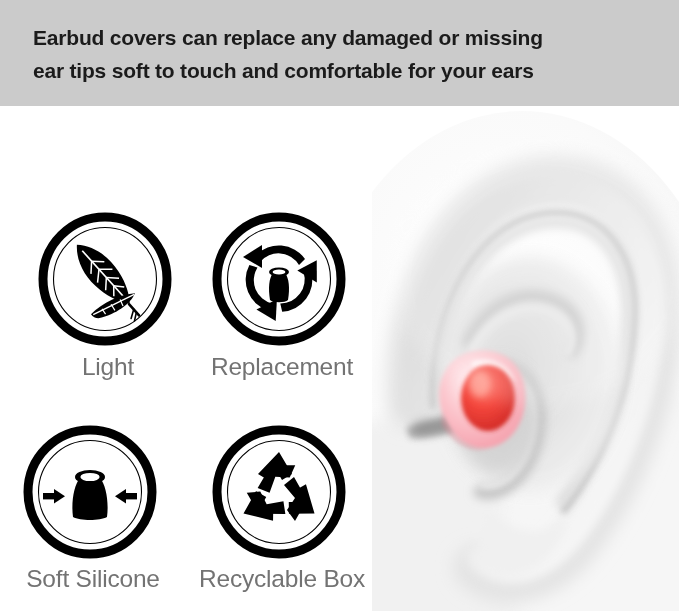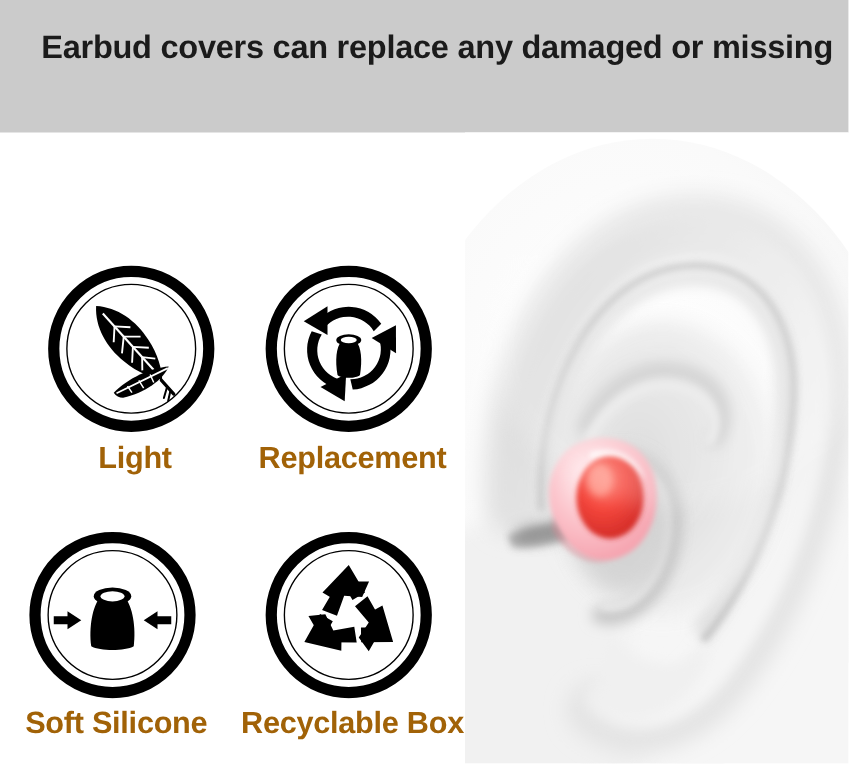--- a/index.html
+++ b/index.html
@@ -25,21 +25,21 @@
     top: 0;
     width: 679px;
     height: 106px;
     background: #cbcbcb;
   }
   #header-text {
     position: absolute;
     left: 33px;
     top: 21px;
     width: 620px;
-    font-size: 26px;
+    font-size: 21px;
     font-weight: bold;
     line-height: 33px;
     color: #1b1b1b;
     letter-spacing: -0.2px;
   }
   #header-text .hline { display: block; white-space: nowrap; }
 
   
   .feature {
     position: absolute;
@@ -50,22 +50,22 @@
     width: 134px;
     height: 134px;
   }
   .badge svg { display: block; width: 134px; height: 134px; }
   .feature-label {
     position: absolute;
     left: 50%;
     transform: translateX(-50%);
     white-space: nowrap;
     font-size: 24.5px;
-    font-weight: bold;
-    color: #a16207;
+    font-weight: normal;
+    color: #737373;
     letter-spacing: -0.2px;
   }
 
   #feature-light       { left: 38px;  top: 212px; }
   #feature-replacement { left: 212px; top: 212px; text-align: right; }
   #feature-silicone    { left: 23px;  top: 425px; }
   #feature-recyclable  { left: 212px; top: 425px; text-align: center; }
 
   #feature-light .feature-label,
   #feature-replacement .feature-label { top: 141px; }
@@ -85,20 +85,21 @@
   #ear-photo svg { display: block; }
 </style>
 </head>
 <body>
 
 <div id="page">
 
   <div id="header-band">
     <div id="header-text">
       <span class="hline">Earbud covers can replace any damaged or missing</span>
+      <span class="hline">ear tips soft to touch and comfortable for your ears</span>
     </div>
   </div>
 
   <div class="feature" id="feature-light">
     <div class="badge">
       <svg viewBox="0 0 134 134" xmlns="http://www.w3.org/2000/svg">
         <circle cx="67" cy="67" r="62" fill="none" stroke="#000" stroke-width="9"></circle>
         <circle cx="67" cy="67" r="51.5" fill="none" stroke="#000" stroke-width="1.1"></circle>
 
         <g transform="rotate(-42 67 64)">

